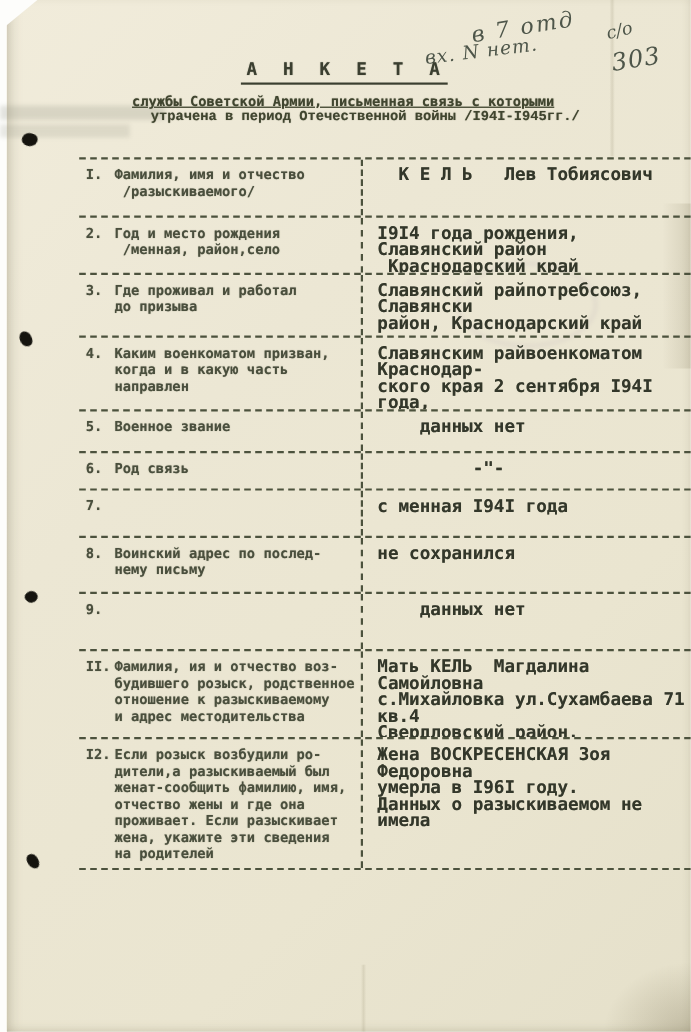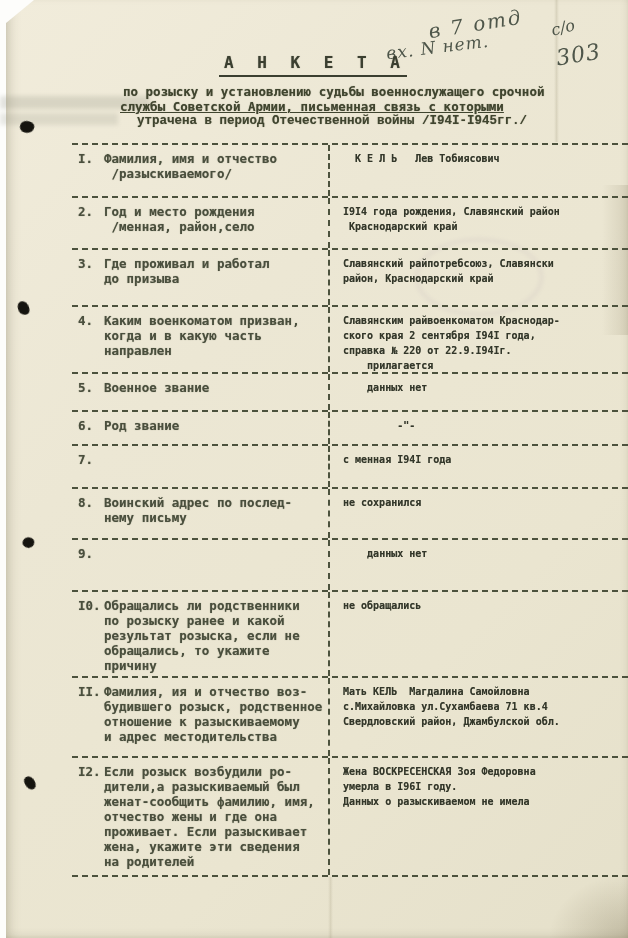--- a/index.html
+++ b/index.html
@@ -13,21 +13,21 @@
     box-shadow:inset 10px 0 14px -10px rgba(95,88,60,.40), inset -6px 0 10px -8px rgba(95,88,60,.25),
                inset 0 -8px 12px -10px rgba(95,88,60,.30);
   }
   .corner-wedge{
     position:absolute;left:0;top:0;width:0;height:0;
     border-left:34px solid #fdfdfb;border-bottom:28px solid transparent;
   }
   
   .typed{white-space:pre-wrap;font-weight:bold;}
   .q{font-size:12.5px;line-height:15px;color:#4a4f3d;text-shadow:0 0 1px rgba(74,79,61,.55);}
-  .a{font-size:10px;line-height:15px;color:#33372a;text-shadow:0 0 .5px rgba(51,55,42,.5);}
+  .a{font-size:16px;line-height:15px;color:#33372a;text-shadow:0 0 .5px rgba(51,55,42,.5);}
   .doc-title{
     position:absolute;left:219px;top:53px;font-size:16px;font-weight:bold;letter-spacing:7px;
     color:#3b3f30;border-bottom:2px solid #3b3f30;padding:0 0 3px 5px;
     text-shadow:0 0 1px rgba(59,63,48,.6);white-space:pre;
   }
   .subtitle{position:absolute;left:123px;top:84px;}
   .subtitle div{font-size:12.5px;line-height:15px;font-weight:bold;color:#40452f;
     text-shadow:0 0 1px rgba(64,69,47,.6);white-space:pre;}
   .subtitle .l2{margin-left:-3px;text-decoration:underline;}
   .subtitle .l3{margin-left:14px;font-family:Liberation Mono, monospace;}
@@ -78,21 +78,20 @@
 <div class="shadow-br"></div>
 
 <div class="hand n1">в 7 отд</div>
 <div class="hand n2">с/о</div>
 <div class="hand n3">вх. N нет.</div>
 <div class="hand n4">303</div>
 
 <div class="doc-title">А Н К Е Т А</div>
 
 <div class="subtitle">
-  <div class="l1">по розыску и установлению судьбы военнослужащего срочной</div>
   <div class="l2">службы Советской Армии, письменная связь с которыми</div>
   <div class="l3">утрачена в период Отечественной войны /I94I-I945гг./</div>
 </div>
 
 <div class="form-table">
 
   <div class="row" style="height:53px">
     <div class="qcell">
         <div class="num typed q">I.</div>
         <div class="qtext typed q">Фамилия, имя и отчество
@@ -138,21 +137,21 @@
     <div class="qcell">
         <div class="num typed q">5.</div>
         <div class="qtext typed q">Военное звание</div>
       </div>
     <div class="acell typed a">    данных нет</div>
   </div>
 
   <div class="row" style="height:34px">
     <div class="qcell">
         <div class="num typed q">6.</div>
-        <div class="qtext typed q">Род звание</div>
+        <div class="qtext typed q">Род связь</div>
       </div>
     <div class="acell typed a">         -"-</div>
   </div>
 
   <div class="row" style="height:43px">
     <div class="qcell">
         <div class="num typed q">7.</div>
       </div>
     <div class="acell typed a">с менная I94I года</div>
   </div>
@@ -166,31 +165,20 @@
     <div class="acell typed a">не сохранился</div>
   </div>
 
   <div class="row" style="height:52px">
     <div class="qcell">
         <div class="num typed q">9.</div>
       </div>
     <div class="acell typed a">    данных нет</div>
   </div>
 
-  <div class="row" style="height:86px">
-    <div class="qcell">
-        <div class="num typed q">I0.</div>
-        <div class="qtext typed q">Обращались ли родственники
-по розыску ранее и какой
-результат розыска, если не
-обращались, то укажите
-причину</div>
-      </div>
-    <div class="acell typed a">не обращались</div>
-  </div>
 
   <div class="row" style="height:80px">
     <div class="qcell">
         <div class="num typed q">II.</div>
         <div class="qtext typed q">Фамилия, ия и отчество воз-
 будившего розыск, родственное
 отношение к разыскиваемому
 и адрес местодительства</div>
       </div>
     <div class="acell typed a">Мать КЕЛЬ  Магдалина Самойловна

